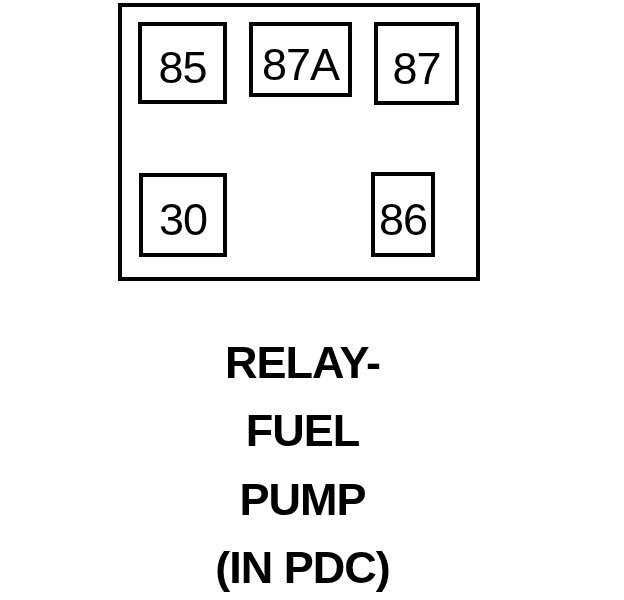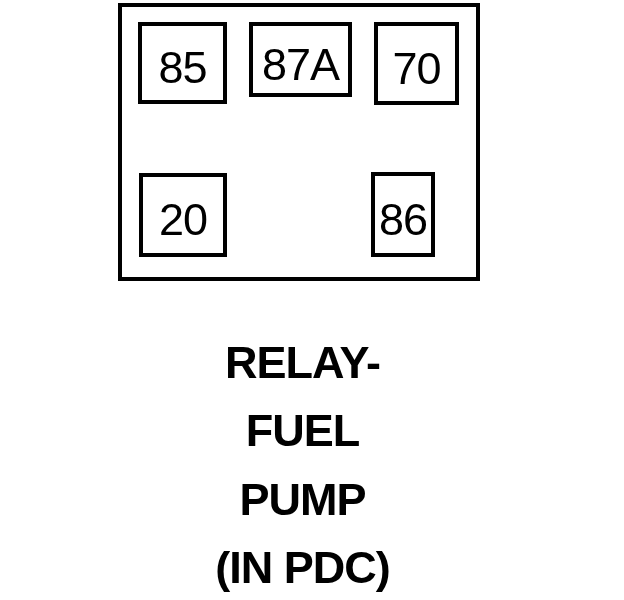--- a/index.html
+++ b/index.html
@@ -66,22 +66,22 @@
   .cap-4 { top: 543px; }
 </style>
 </head>
 <body>
 
 <div class="canvas">
 
   <div class="relay-box">
     <div class="terminal t-85">85</div>
     <div class="terminal t-87a">87A</div>
-    <div class="terminal t-87">70</div>
-    <div class="terminal t-30">20</div>
+    <div class="terminal t-87">87</div>
+    <div class="terminal t-30">30</div>
     <div class="terminal t-86">86</div>
   </div>
 
   <div class="caption-line cap-2">FUEL</div>
   <div class="caption-line cap-1">RELAY-</div>
   <div class="caption-line cap-4">(IN PDC)</div>
   <div class="caption-line cap-3">PUMP</div>
 
 </div>
 

